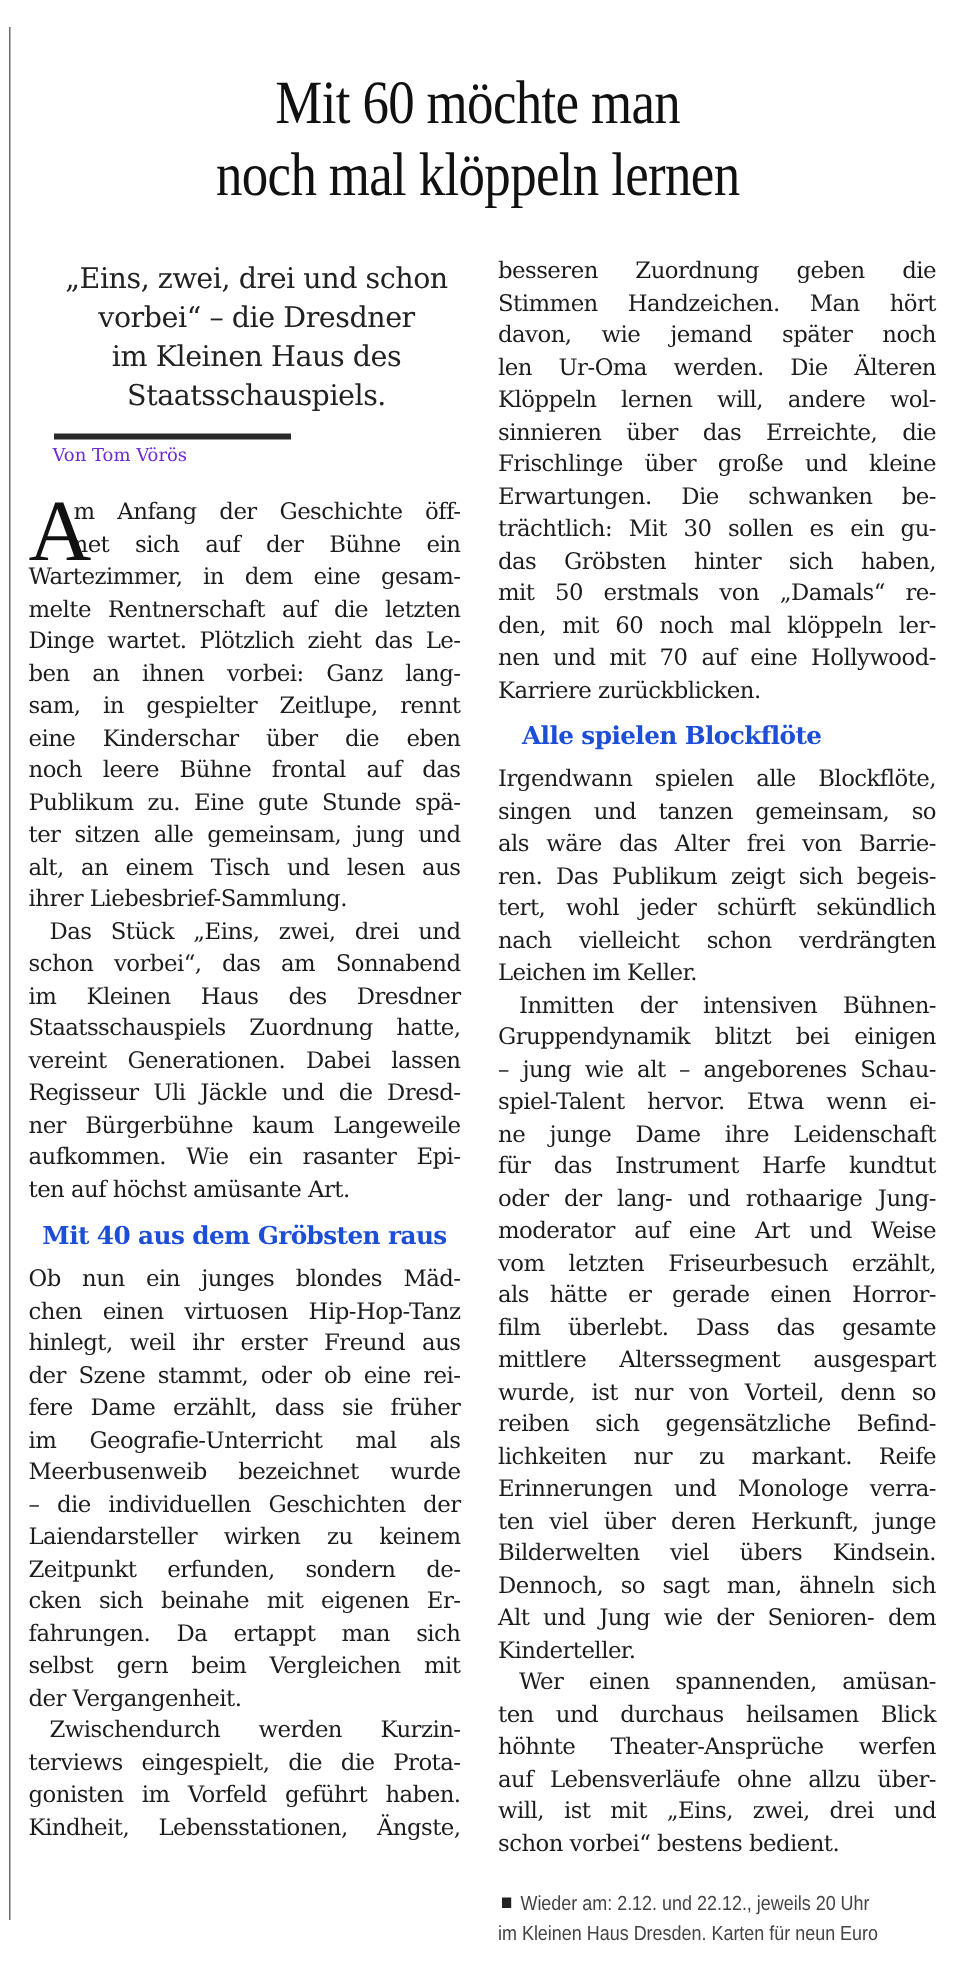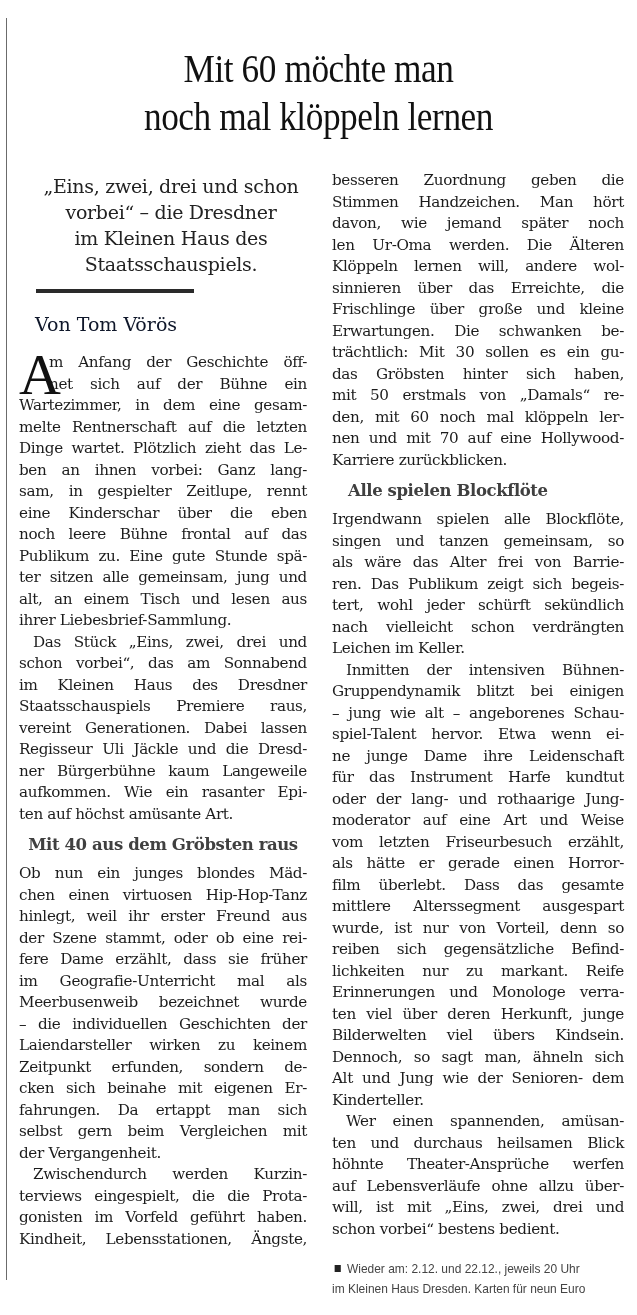--- a/index.html
+++ b/index.html
@@ -10,31 +10,31 @@
     transform: scaleX(0.86); transform-origin: center top; letter-spacing: -0.5px; }
   .headline div { white-space: nowrap; }
   .col { position: absolute; font-family: "DejaVu Serif", serif; font-size: 15.2px; line-height: 21.5px;
     color: #1c1c1c; }
   .col-left { left: 19px; top: 170px; width: 288px; }
   .col-right { left: 332px; top: 170px; width: 292px; }
   .teaser { font-family: "DejaVu Serif", serif; font-size: 19px; line-height: 26px; color: #222;
     margin: 3px 0 0 16px; letter-spacing: -0.3px; text-align: center; }
   .teaser div { white-space: nowrap; }
   .teaser-rule { margin: 12px 0 0 17px; width: 158px; height: 4px; background: #2a2a2a; }
-  .byline { margin: 21px 0 0 16px; font-family: "DejaVu Serif", serif; font-size: 19px; line-height: 20px; color: #0f172a; }
+  .byline { margin: 0 0 0 16px; font-family: "DejaVu Serif", serif; font-size: 12px; line-height: 20px; color: #6d28d9; }
   .email { margin: 5px 0 0 17px; font-family: "DejaVu Sans", sans-serif; font-size: 11px; letter-spacing: 0.6px; color: #555; }
   .body-text { margin-top: 18px; }
   .line { white-space: nowrap; display: block; text-align: justify; text-align-last: justify; height: 21.5px; overflow: visible; letter-spacing: -0.35px; }
   .line.last { text-align-last: left; }
   .line.indent { padding-left: 14px; }
   .dropcap-wrap { position: relative; }
   .dropcap { position: absolute; left: 0; top: -2px; font-family: "Liberation Serif", serif; font-size: 58px; line-height: 50px; color: #111; }
   .line.dc { padding-left: 30px; }
   .subhead { font-family: "DejaVu Serif", serif; font-weight: bold; font-size: 16.5px; line-height: 22px; text-align: center;
-    margin: 9px 0 7px 0; letter-spacing: -0.4px; color: #404040; }
+    margin: 9px 0 7px 0; letter-spacing: -0.4px; color: #1d4ed8; }
   .note { font-family: "Liberation Sans", sans-serif; font-size: 13.6px; line-height: 20px; color: #444; margin-top: 19px; transform: scaleX(0.88); transform-origin: left top; width: 330px; }
   .note div { white-space: nowrap; }
   .bullet { display: inline-block; width: 7px; height: 7px; background: #222; margin: 0 7px 2px 3px; vertical-align: middle; }
 </style>
 </head>
 <body>
 
 <div class="leftrule"></div>
 
 <div class="headline">
@@ -66,21 +66,21 @@
       <span class="line">noch leere Bühne frontal auf das</span>
       <span class="line">Publikum zu. Eine gute Stunde spä-</span>
       <span class="line">ter sitzen alle gemeinsam, jung und</span>
       <span class="line">alt, an einem Tisch und lesen aus</span>
       <span class="line last">ihrer Liebesbrief-Sammlung.</span>
     </div>
     <div>
       <span class="line indent">Das Stück „Eins, zwei, drei und</span>
       <span class="line">schon vorbei“, das am Sonnabend</span>
       <span class="line">im Kleinen Haus des Dresdner</span>
-      <span class="line">Staatsschauspiels Premiere raus,</span>
+      <span class="line">Staatsschauspiels Zuordnung hatte,</span>
       <span class="line">vereint Generationen. Dabei lassen</span>
       <span class="line">Regisseur Uli Jäckle und die Dresd-</span>
       <span class="line">ner Bürgerbühne kaum Langeweile</span>
       <span class="line">aufkommen. Wie ein rasanter Epi-</span>
       <span class="line last">ten auf höchst amüsante Art.</span>
     </div>
     <div class="subhead">Mit 40 aus dem Gröbsten raus</div>
     <div>
       <span class="line">Ob nun ein junges blondes Mäd-</span>
       <span class="line">chen einen virtuosen Hip-Hop-Tanz</span>

